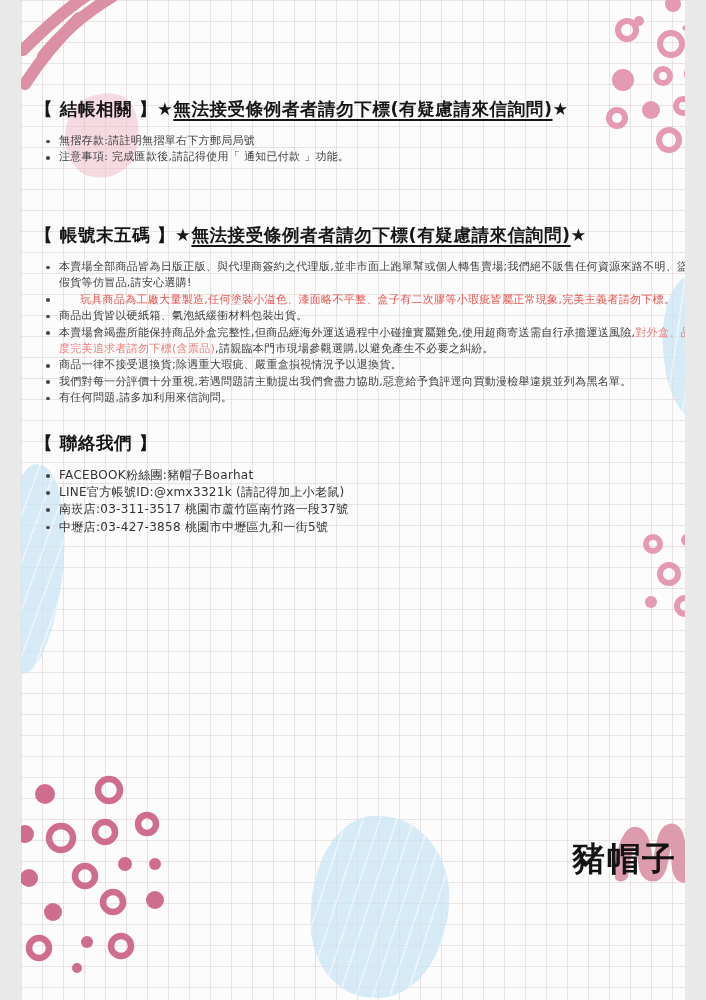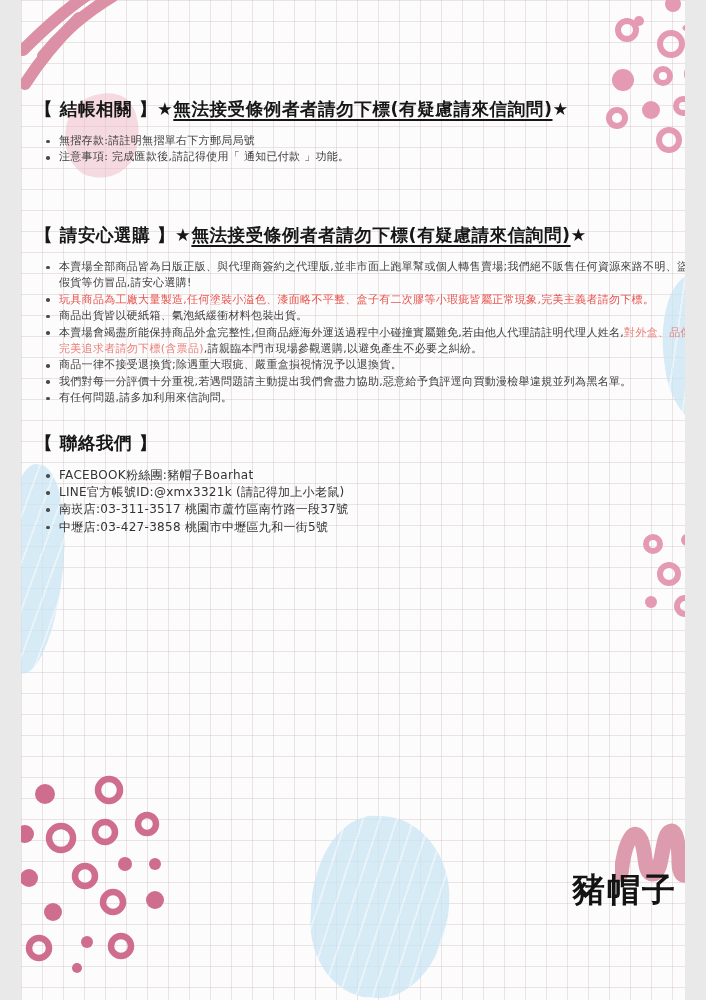--- a/index.html
+++ b/index.html
@@ -39,24 +39,24 @@
   .sec-2{top:224px;width:680px;}
   .sec-3{top:432px;width:680px;}
   h2{font-size:17.5px;line-height:22px;font-weight:700;color:#161616;margin:0 0 13px 0;letter-spacing:.6px;}
   .warn{text-decoration:underline;text-decoration-thickness:1.5px;text-underline-offset:4px;}
   .star{text-decoration:none;}
   ul{list-style:none;margin:0;padding:0 0 0 11px;}
   li{position:relative;padding-left:13px;font-size:11px;line-height:16.4px;letter-spacing:.3px;color:#3d3d3d;}
   li::before{content:"";position:absolute;left:0;top:6.6px;width:3.6px;height:3.6px;border-radius:50%;background:#4a4a4a;}
   .sec-3 li{font-size:12px;line-height:17.2px;color:#333;}
   .sec-3 li::before{top:7px;}
-  .t-red{color:var(--alert-red,#e8534e);}
+  .t-red{color:var(--alert-red,#e8534e);margin-left:21px;}
   .t-softred{color:var(--soft-red,#ea7d78);}
   
-  .logo{position:absolute;z-index:2;top:868px;right:8px;display:flex;align-items:flex-end;color:#131313;gap:14px;}
+  .logo{position:absolute;z-index:2;top:837px;right:8px;display:flex;align-items:flex-end;color:#131313;gap:14px;}
   .logo-cjk{font-size:33px;font-weight:600;letter-spacing:2px;}
   .logo-latin{font-family:"DejaVu Serif", serif;font-style:italic;font-size:36px;letter-spacing:1px;}
 </style>
 </head>
 <body>
 
 <div class="page" style="--accent-pink: #e49ab2; --deep-pink: #cf6d8e; --scribble-pink: #db90a6; --zigzag-pink: #dc9cae; --soft-blue: #c9e5f4; --alert-red: #e8534e; --soft-red: #ea7d78; --ink: #3a3a3a;">
 
   <svg class="deco scribble" style="left:-8px;top:-10px" width="112" height="118" viewBox="0 0 112 118">
     <path d="M100,6 C70,24 48,44 30,66"></path>
@@ -129,26 +129,26 @@
 
   <section class="sec-1">
     <h2><span>【 結帳相關 】</span><span class="star">★</span><span class="warn">無法接受條例者者請勿下標(有疑慮請來信詢問)</span><span class="star">★</span></h2>
     <ul>
       <li><span>無摺存款:請註明無摺單右下方郵局局號</span></li>
       <li><span>注意事項: 完成匯款後,請記得使用「 通知已付款 」功能。</span></li>
     </ul>
   </section>
 
   <section class="sec-2">
-    <h2><span>【 請安心選購 】</span><span class="star">★</span><span class="warn">無法接受條例者者請勿下標(有疑慮請來信詢問)</span><span class="star">★</span></h2>
+    <h2><span>【 帳號末五碼 】</span><span class="star">★</span><span class="warn">無法接受條例者者請勿下標(有疑慮請來信詢問)</span><span class="star">★</span></h2>
     <ul>
       <li><span>本賣場全部商品皆為日版正版、與代理商簽約之代理版,並非市面上跑單幫或個人轉售賣場;我們絕不販售任何資源來路不明、盜版、假貨等仿冒品,請安心選購!</span></li>
       <li><span class="t-red">玩具商品為工廠大量製造,任何塗裝小溢色、漆面略不平整、盒子有二次膠等小瑕疵皆屬正常現象,完美主義者請勿下標。</span></li>
       <li><span>商品出貨皆以硬紙箱、氣泡紙緩衝材料包裝出貨。</span></li>
-      <li><span>本賣場會竭盡所能保持商品外盒完整性,但商品經海外運送過程中小碰撞實屬難免,若由他人代理請註明代理人姓名,</span><span class="t-softred">對外盒、品像極度完美追求者請勿下標(含票品)</span><span>,請親臨本門市現場參觀選購,以避免產生不必要之糾紛。</span></li>
+      <li><span>本賣場會竭盡所能保持商品外盒完整性,但商品經海外運送過程中小碰撞實屬難免,使用超商寄送需自行承擔運送風險,</span><span class="t-softred">對外盒、品像極度完美追求者請勿下標(含票品)</span><span>,請親臨本門市現場參觀選購,以避免產生不必要之糾紛。</span></li>
       <li><span>商品一律不接受退換貨;除遇重大瑕疵、嚴重盒損視情況予以退換貨。</span></li>
       <li><span>我們對每一分評價十分重視,若遇問題請主動提出我們會盡力協助,惡意給予負評逕向買動漫檢舉違規並列為黑名單。</span></li>
       <li><span>有任何問題,請多加利用來信詢問。</span></li>
     </ul>
   </section>
 
   <section class="sec-3">
     <h2><span>【 聯絡我們 】</span></h2>
     <ul>
       <li><span>FACEBOOK粉絲團:豬帽子Boarhat</span></li>

